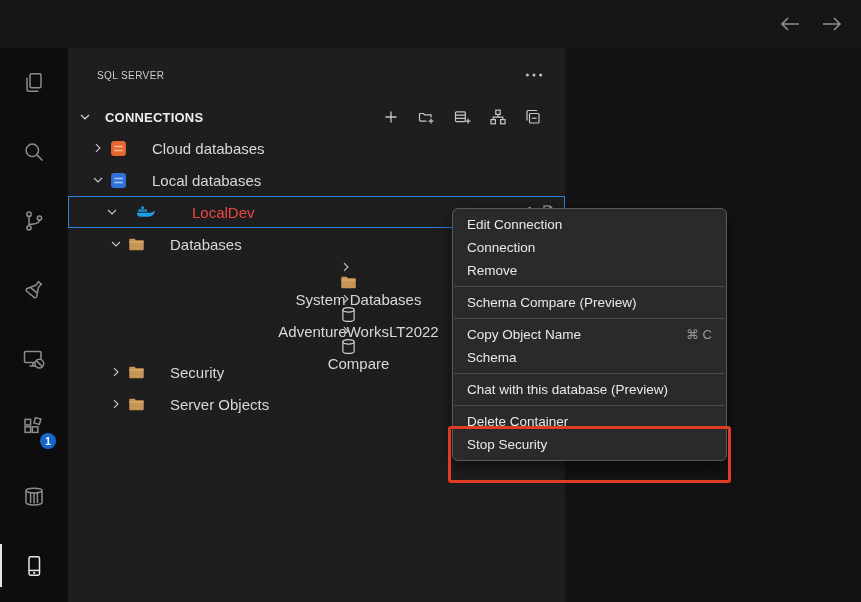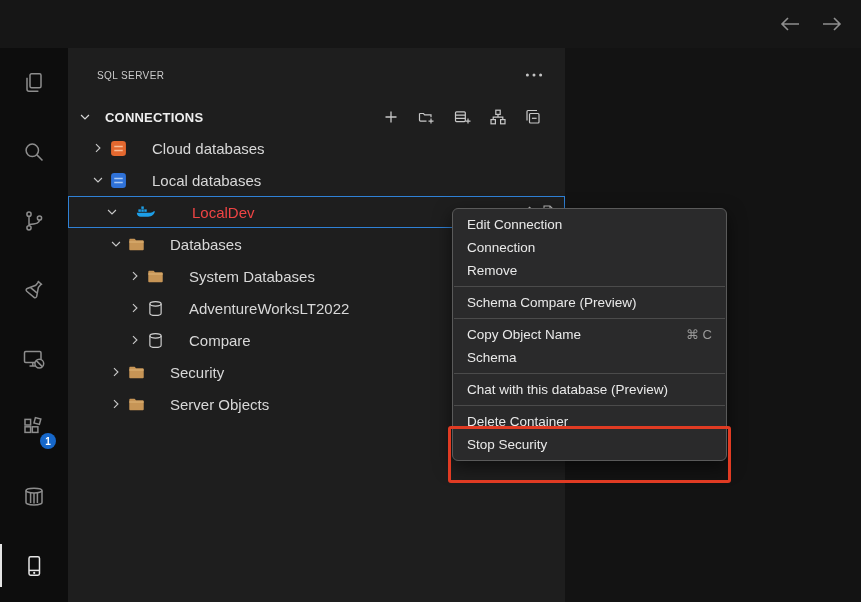--- a/index.html
+++ b/index.html
@@ -30,21 +30,21 @@
   .sidebar-title { font-size:10px; color:#cbcbcb; letter-spacing:.4px; }
   .more-btn { display:flex; align-items:center; cursor:pointer; }
   .section-header { height:30px; display:flex; align-items:center; padding:0 24px 0 10px; }
   .section-label { font-size:13px; font-weight:bold; color:#eeeeee; letter-spacing:.2px; margin-left:13px; flex:1; }
   .toolbar { display:flex; align-items:center; gap:19px; }
   .tb-btn { display:flex; align-items:center; justify-content:center; cursor:pointer; }
   
   .tree { display:flex; flex-direction:column; }
   .tree-row { height:32px; display:flex; align-items:center; font-size:15px; color:#d8d8d8; cursor:pointer; }
   .tree-row.selected { border:1px solid #2f81d6; color:#ef4444;gap:12px; }
-  .ind1 { padding-left:22px; } .ind2 { padding-left:35px; } .ind3 { padding-left:40px; } .ind4 { padding-left:59px; }
+  .ind1 { padding-left:22px; } .ind2 { padding-left:35px; } .ind3 { padding-left:40px; } .ind4 { padding-left:59px;flex-direction:column; }
   .twisty { width:16px; display:flex; align-items:center; justify-content:center; flex:0 0 auto; }
   .tree-icon { margin-left:4px; display:flex; align-items:center; flex:0 0 auto; }
   .tree-label { margin-left:25px; white-space:nowrap; }
   .row-actions { margin-left:auto; display:flex; gap:5px; padding-right:8px; }
   .row-actions span { display:flex; }
   
   .context-menu {
     position:absolute; left:452px; top:208px; width:275px; background:#2a2a2b;
     border:1px solid #5a5a5a; border-radius:6px; padding:4px 0;
     box-shadow:0 6px 18px rgba(0,0,0,.55); z-index:20;

